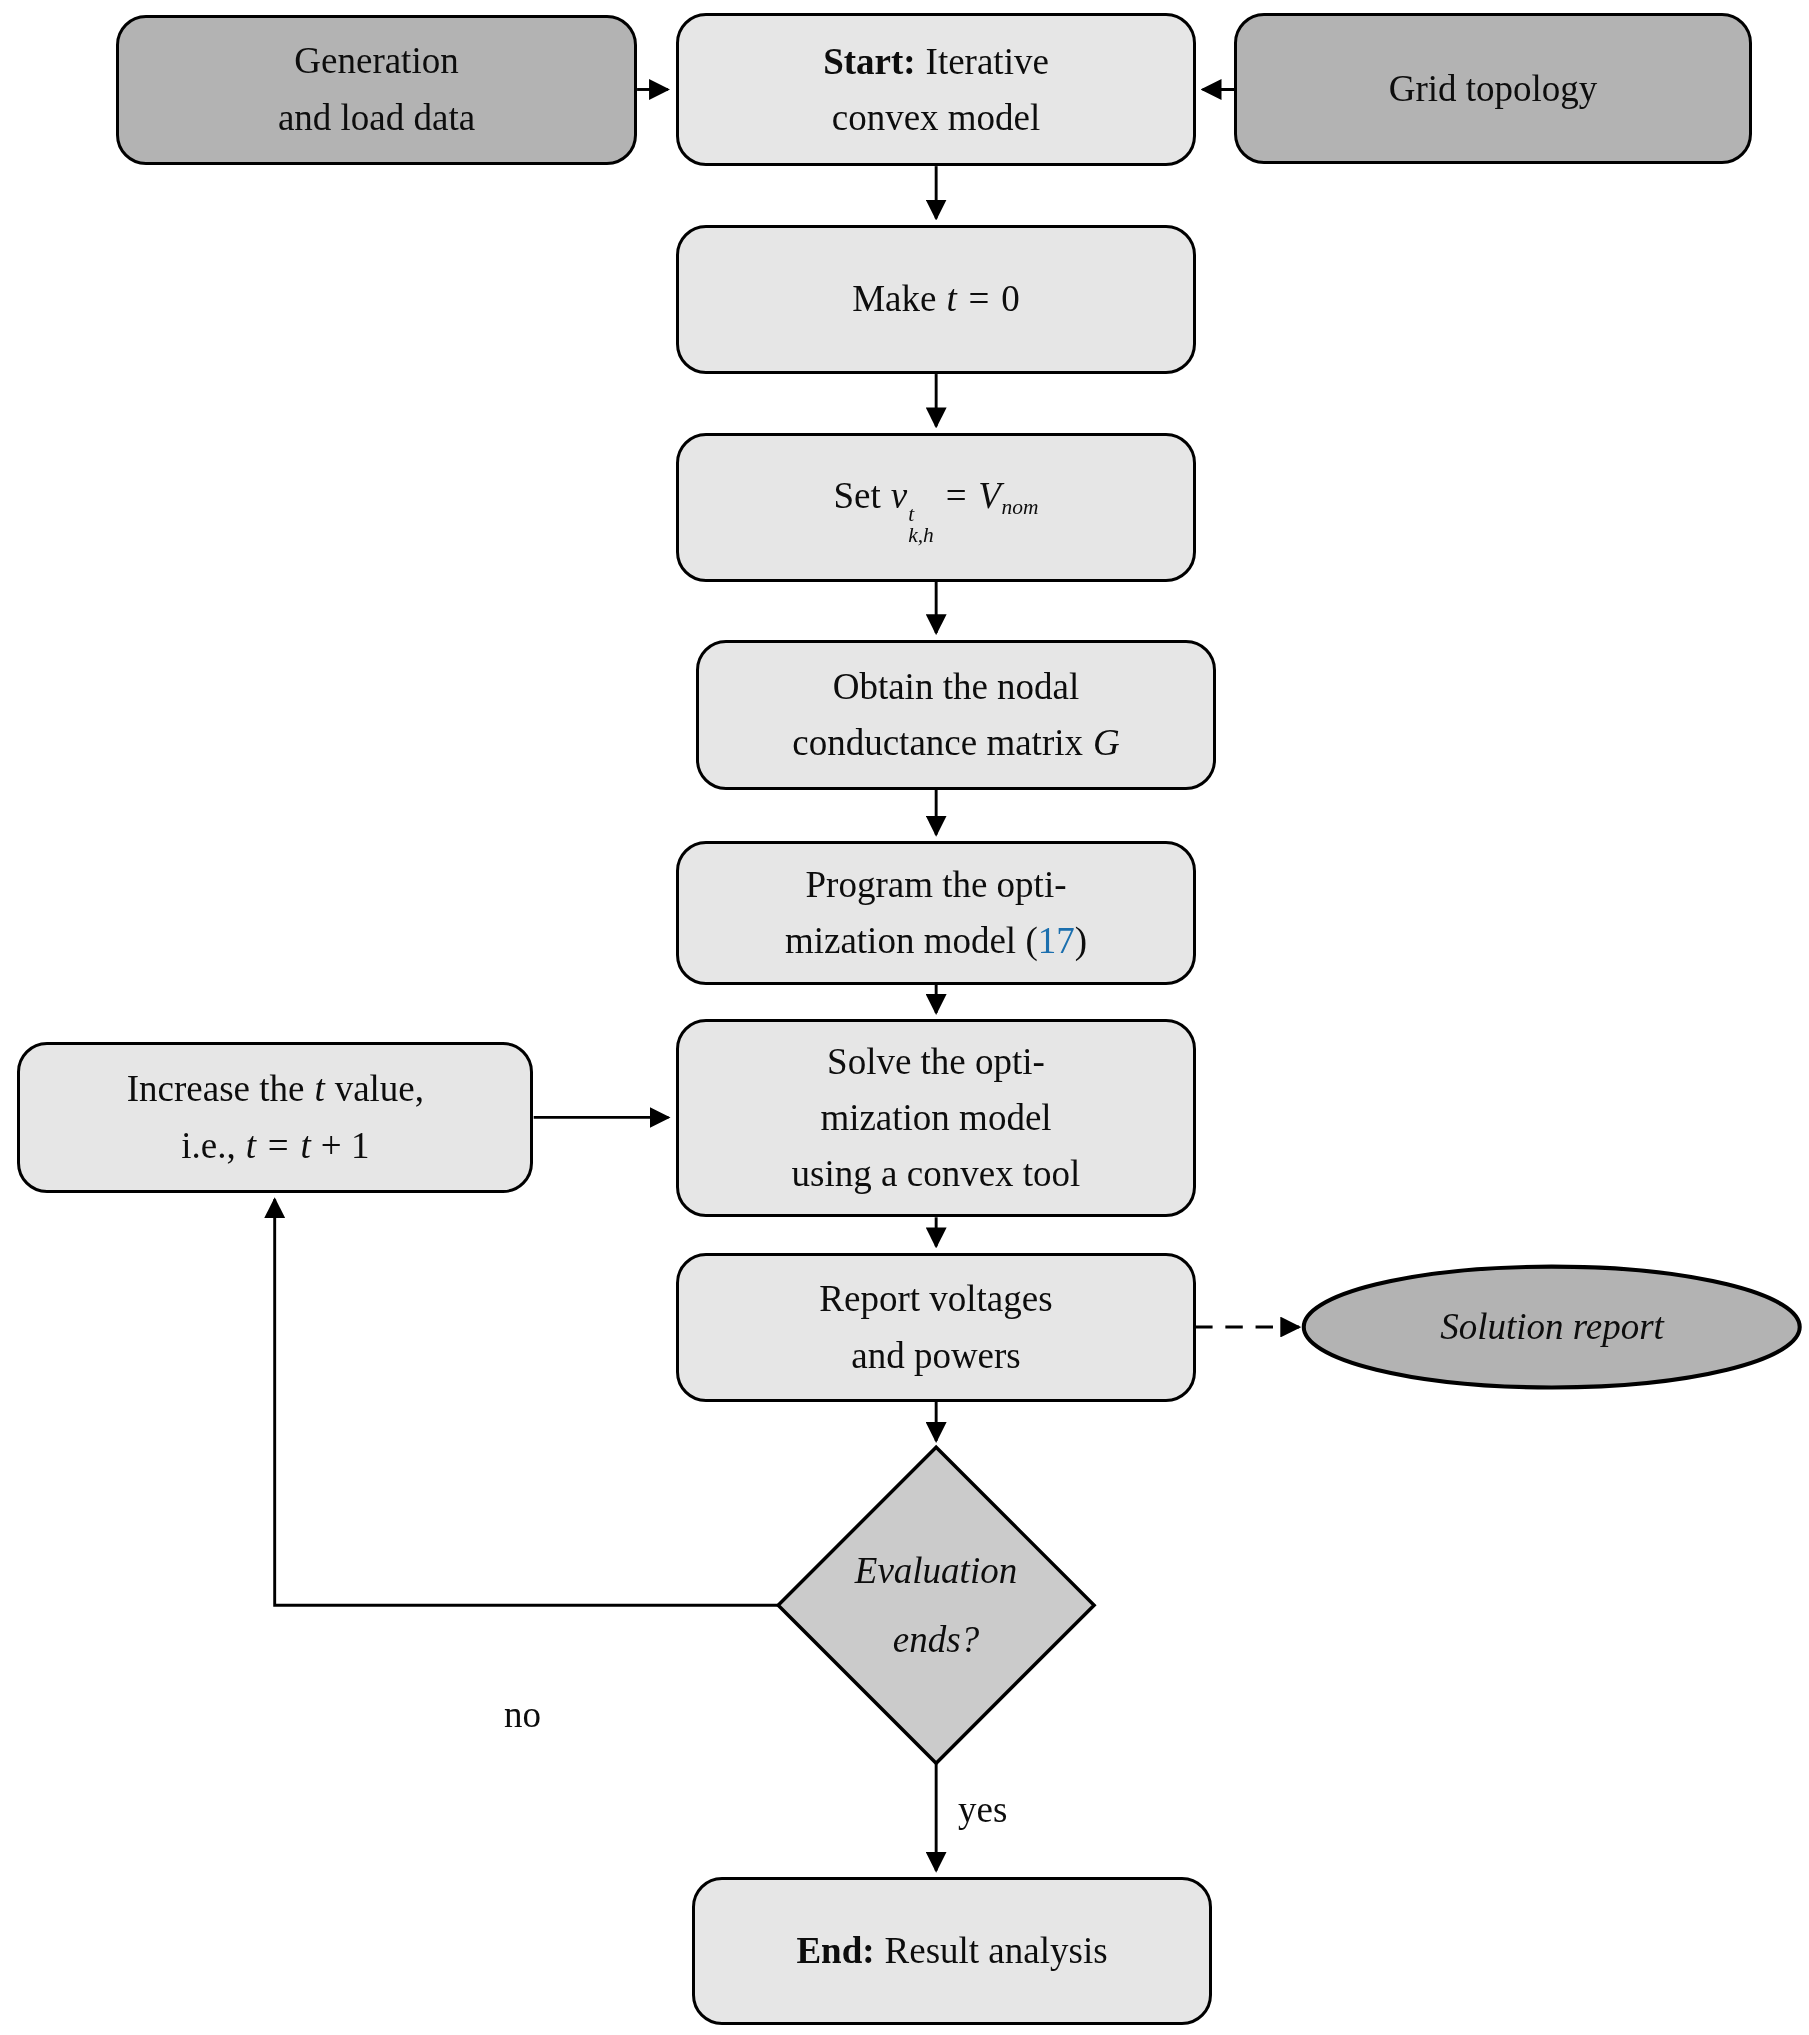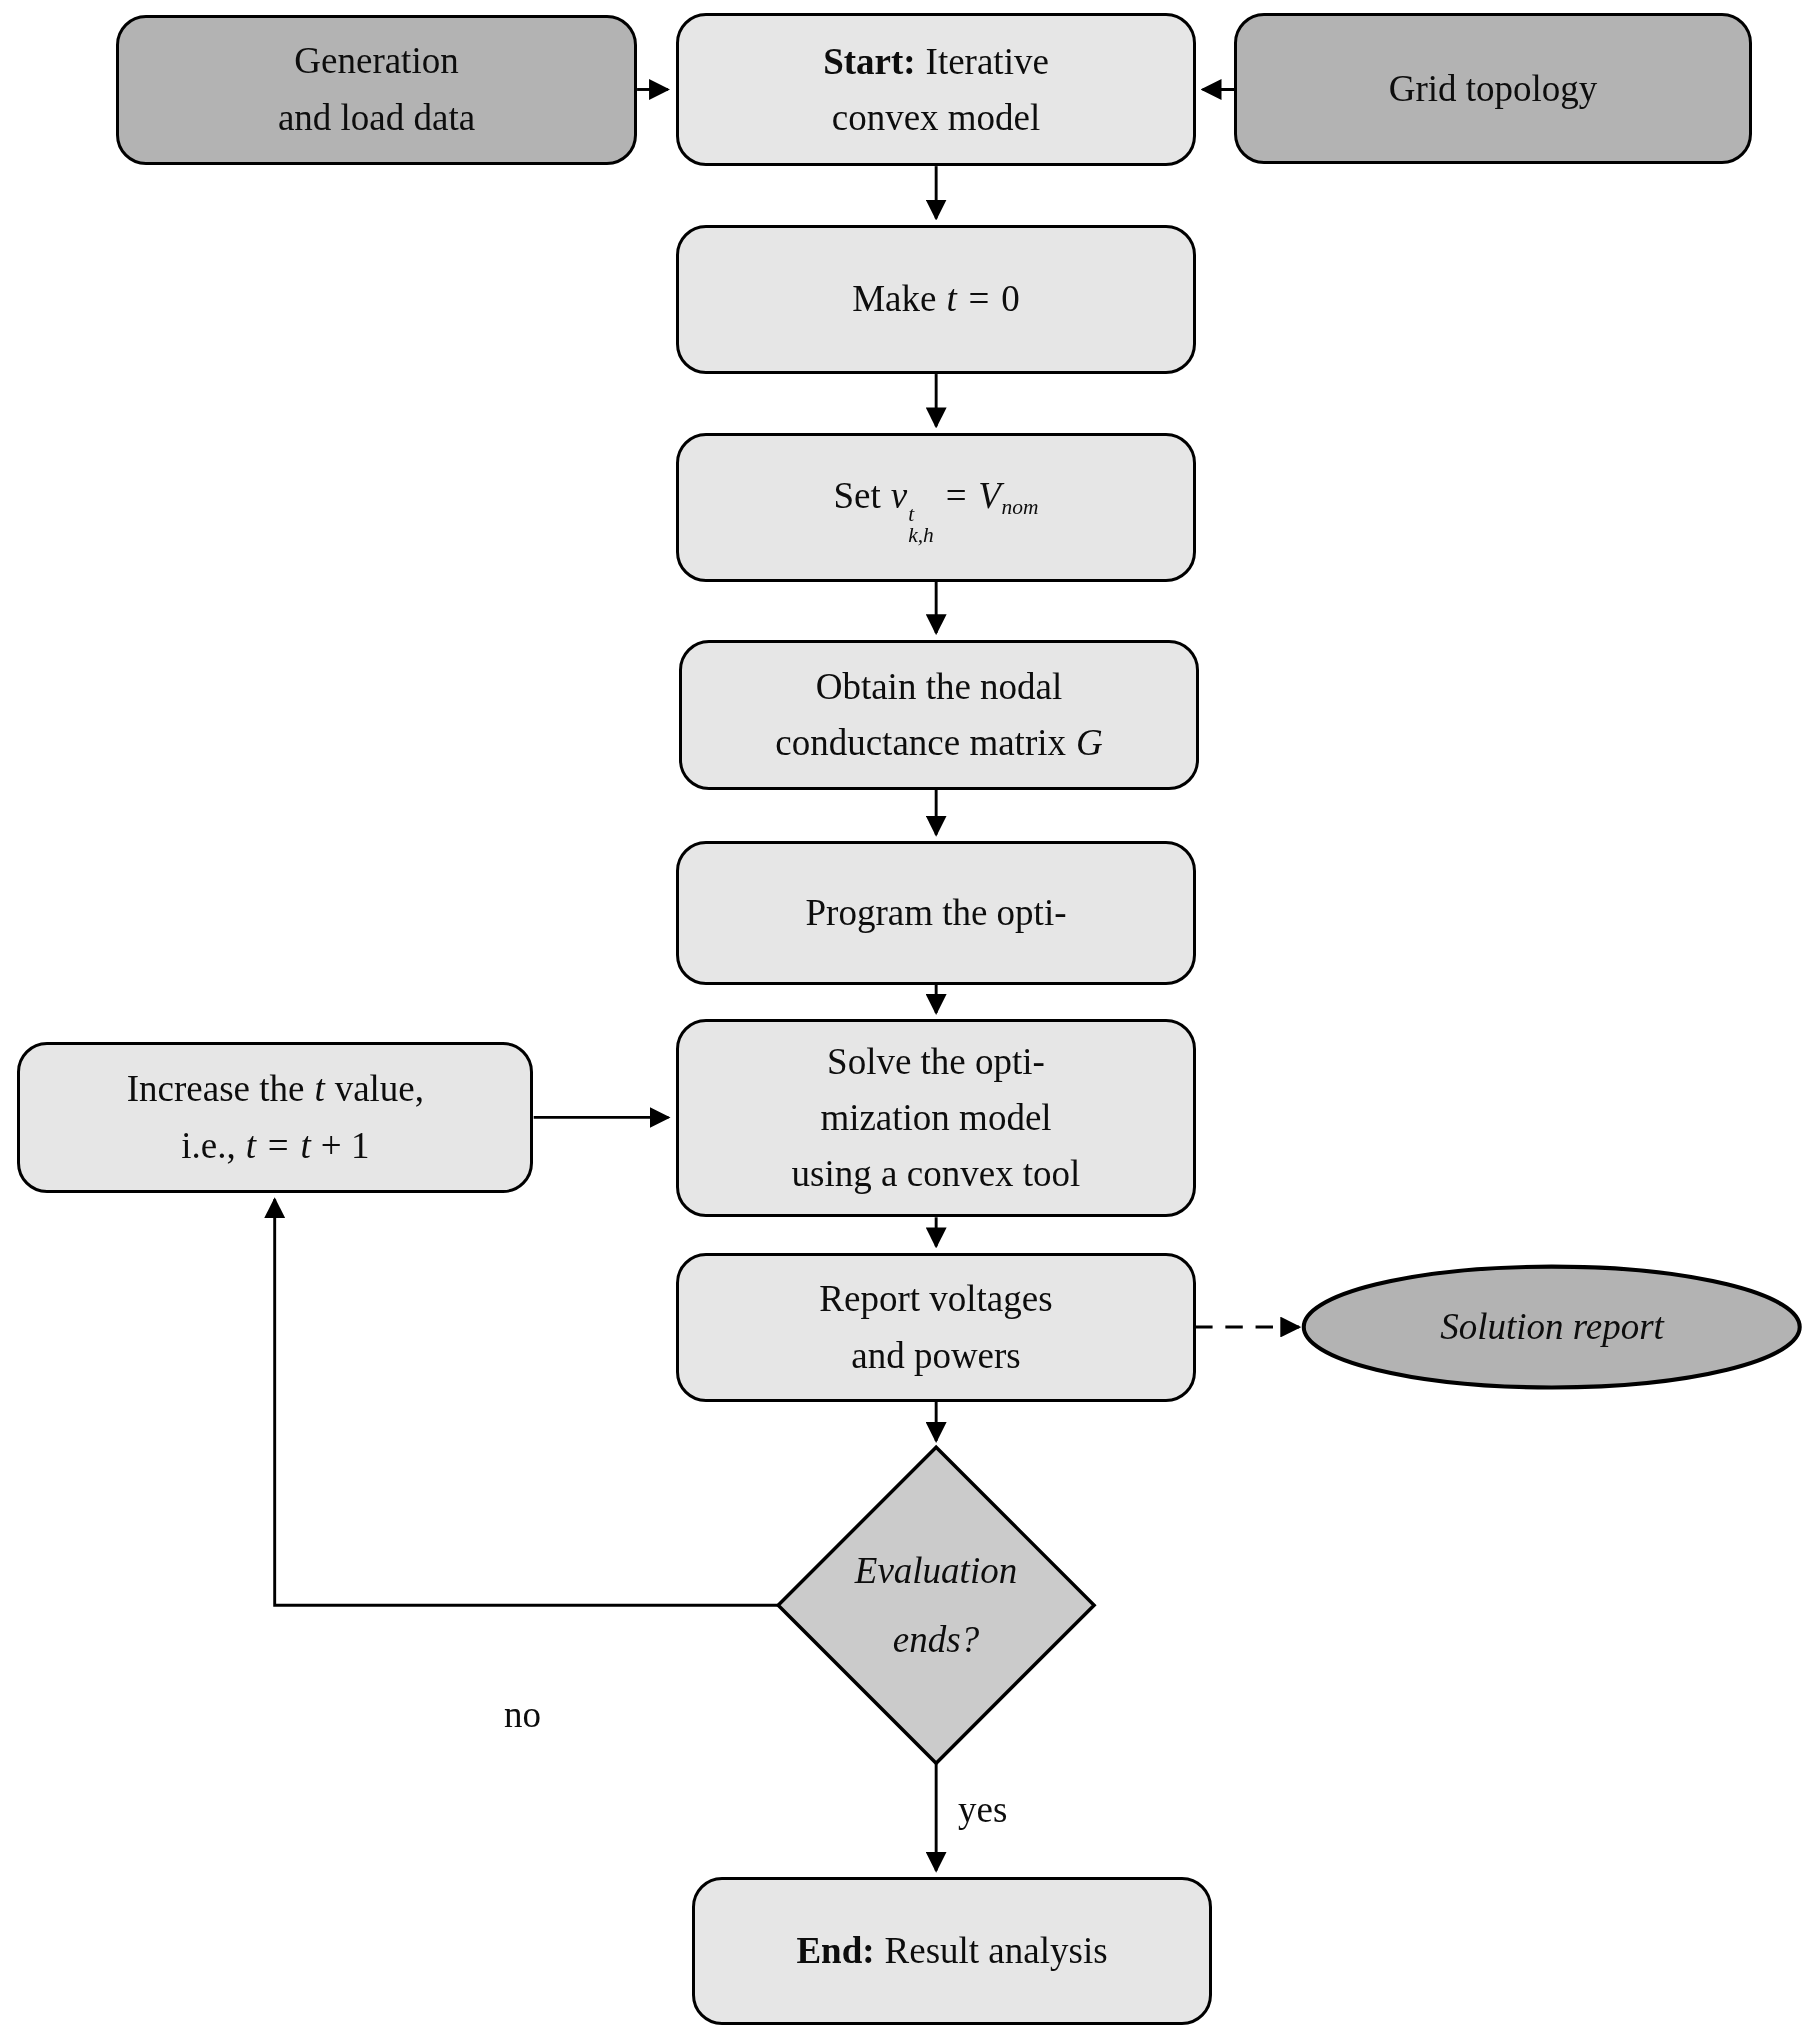--- a/index.html
+++ b/index.html
@@ -121,27 +121,28 @@
     <span class="line"><span>Make</span><span class="mvar ml">t</span><span class="meq">=</span><span>0</span></span>
   </div>
 
   <div class="node light" style="left:676px; top:433px; width:520px; height:149px;">
     <span class="line"><span>Set</span><span class="mvar ml">v</span><span class="msup-stack">
           <span>t</span>
           <span>k,h</span>
         </span><span class="meq">=</span><span class="mvar">V</span><span class="msub">nom</span></span>
   </div>
 
-  <div class="node light" style="left:679px; top:640px; width:520px; height:150px;">
+  <div class="node light" style="left:696px; top:640px; width:520px; height:150px;">
     <span class="line">Obtain the nodal</span>
     <span class="line"><span>conductance matrix</span><span class="mvar ml">G</span></span>
   </div>
 
   <div class="node light" style="left:676px; top:841px; width:520px; height:144px;">
     <span class="line">Program the opti-</span>
+    <span class="line"><span>mization model (</span><span class="ref-link">17</span><span>)</span></span>
   </div>
 
   <div class="node light" style="left:676px; top:1019px; width:520px; height:198px;">
     <span class="line">Solve the opti-</span>
     <span class="line">mization model</span>
     <span class="line">using a convex tool</span>
   </div>
 
   <div class="node light" style="left:676px; top:1253px; width:520px; height:149px;">
     <span class="line">Report voltages</span>

